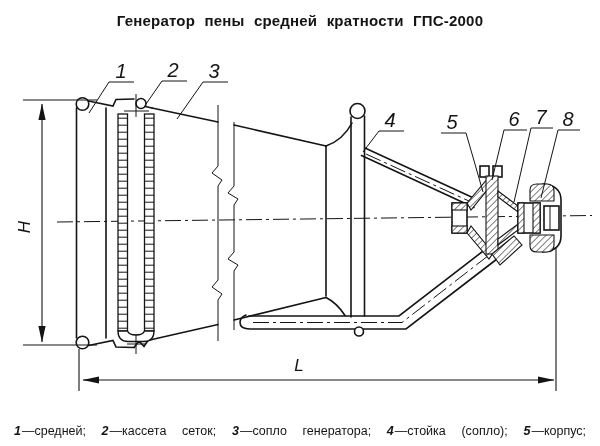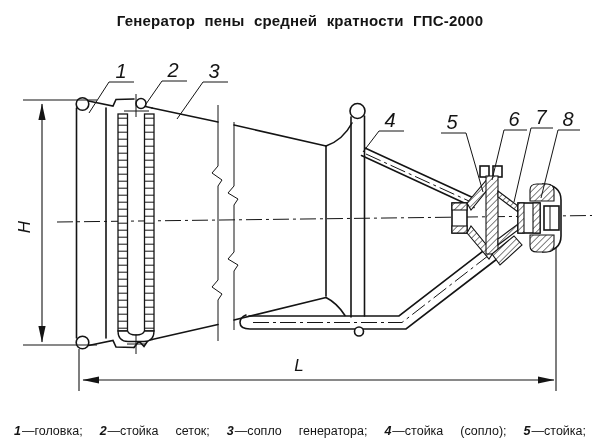--- a/index.html
+++ b/index.html
@@ -159,20 +159,20 @@
       <text class="num" x="390" y="127">4</text>
       <text class="num" x="452" y="129">5</text>
       <text class="num" x="514" y="126">6</text>
       <text class="num" x="541" y="124">7</text>
       <text class="num" x="568" y="126">8</text>
     </g>
   </svg>
 
   <div class="caption">
     <div class="cap-l1">
-      <span class="ci"><i>1</i><span>—головка;</span></span>
-      <span class="ci"><i>2</i><span>—стойка сеток;</span></span>
+      <span class="ci"><i>1</i><span>—средней;</span></span>
+      <span class="ci"><i>2</i><span>—кассета сеток;</span></span>
       <span class="ci"><i>3</i><span>—сопло генератора;</span></span>
       <span class="ci"><i>4</i><span>—стойка (сопло);</span></span>
-      <span class="ci"><i>5</i><span>—стойка;</span></span>
+      <span class="ci"><i>5</i><span>—корпус;</span></span>
     </div>
   </div>
 </div>
 
 </body></html>

